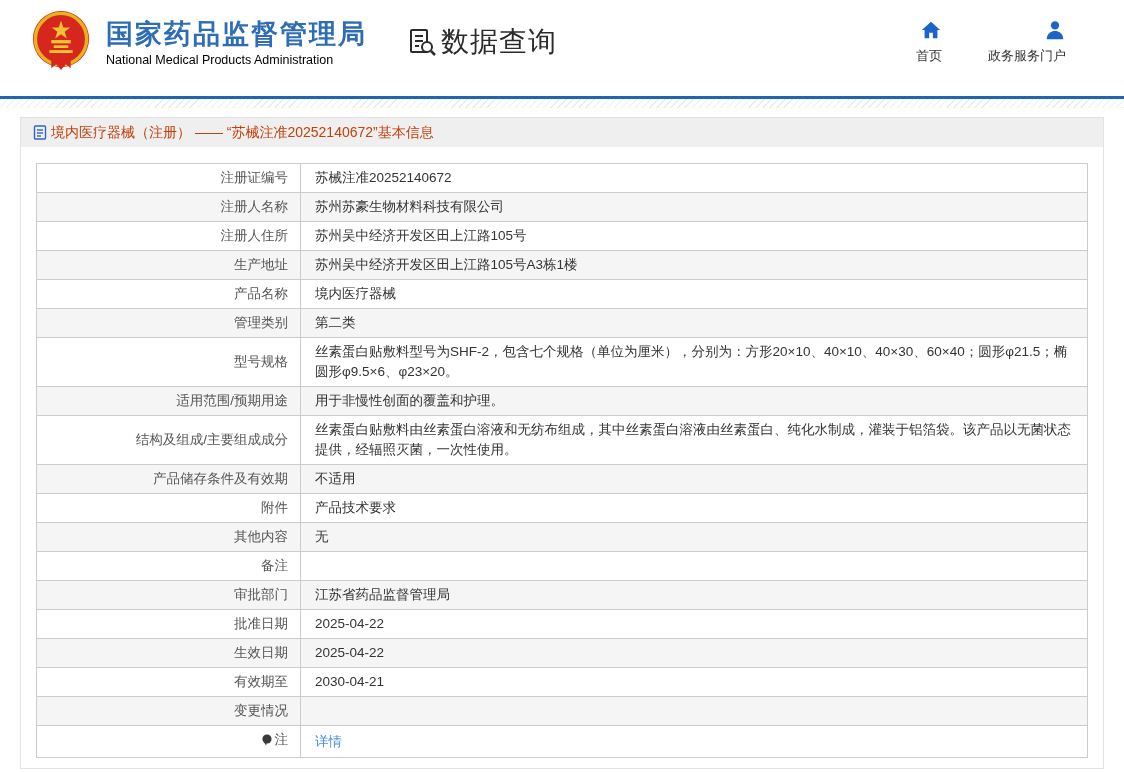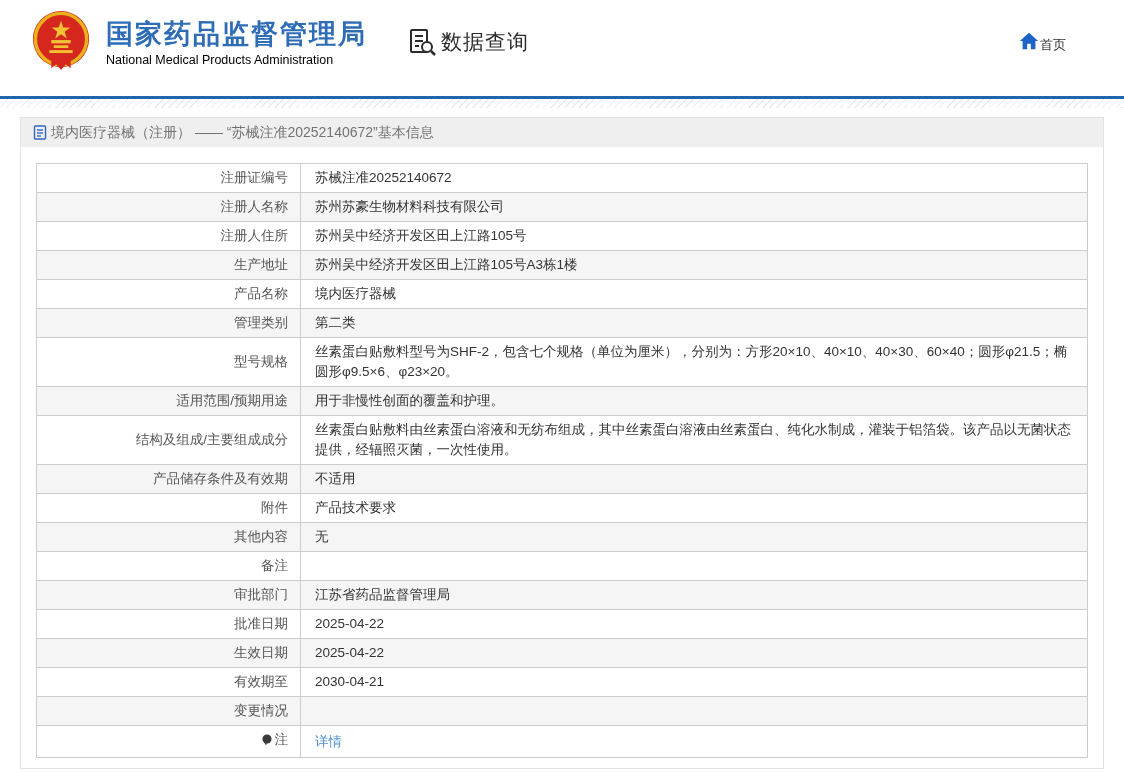--- a/index.html
+++ b/index.html
@@ -8,36 +8,36 @@
 
   
   .header { height: 96px; display: flex; align-items: center; background: #ffffff; padding: 0 0 12px 30px; }
   .logo-group { display: flex; align-items: center; cursor: pointer; }
   .emblem { width: 62px; height: 64px; flex: 0 0 auto; }
   .org-titles { margin-left: 14px; }
   .org-cn { font-size: 27px; font-weight: bold; color: #2e6db5; letter-spacing: 2px; line-height: 32px; }
   .org-en { font-size: 12.5px; color: #000000; margin-top: 3px; }
   .data-query { display: flex; align-items: center; margin-left: 40px; cursor: pointer; }
   .data-query svg { width: 30px; height: 30px; }
-  .data-query span { font-size: 21px; color: #2b2b2b; margin-left: 4px; letter-spacing: 1px; }
+  .data-query span { font-size: 28px; color: #2b2b2b; margin-left: 4px; letter-spacing: 1px; }
   .header-nav { margin-left: auto; margin-right: 58px; display: flex; gap: 46px; }
-  .nav-item { display: flex; flex-direction: row; align-items: flex-start; cursor: pointer; }
+  .nav-item { display: flex; flex-direction: column; align-items: flex-end; cursor: pointer; }
   .nav-item svg { width: 22px; height: 22px; }
   .nav-item span { font-size: 13px; color: #333; margin-top: 6px; }
 
   
   .blue-line { height: 3px; background: #2166ad; width: 100%; }
   .hatch-strip { height: 9px; width: 100%;
     background: repeating-linear-gradient(135deg, #ebebeb 0 1px, #ffffff 1px 5px); }
 
   
   .container { margin: 9px 20px 0 20px; border: 1px solid #e3e3e3; background: #fff; padding-bottom: 10px; }
   .breadcrumb-bar { background: #efefef; height: 29px; display: flex; align-items: center; padding-left: 12px; }
   .breadcrumb-bar svg { width: 14px; height: 15px; flex: 0 0 auto; }
-  .breadcrumb-text { font-size: 14px; color: #737373; margin-left: 4px; }
+  .breadcrumb-text { font-size: 14px; color: #c2410c; margin-left: 4px; }
 
   
   .info-table { width: calc(100% - 30px); margin: 16px 15px 0 15px; border-collapse: collapse; table-layout: fixed; }
   .info-table td { border: 1px solid #cccccc; font-size: 13.5px; line-height: 20px; vertical-align: middle; }
   .info-table td.cell-label { width: 264px; text-align: right; color: #555; padding: 4px 12px 4px 8px; }
   .info-table td.cell-value { color: #333; padding: 4px 12px 4px 14px; }
   .info-table tr:nth-child(even) { background: #f5f5f5; }
   .note-label { display: inline-flex; align-items: center; gap: 2px; }
   .note-label svg { width: 12px; height: 14px; }
   .detail-link { color: #4d8fd6; text-decoration: none; cursor: pointer; }
@@ -74,20 +74,27 @@
     <span>数据查询</span>
   </div>
 
   <div class="header-nav">
     <div class="nav-item">
       <svg viewBox="0 0 24 24" fill="#1d64c8">
         <path d="M12 3 L22 12 L19 12 L19 21 L14 21 L14 15 L10 15 L10 21 L5 21 L5 12 L2 12 Z"></path>
       </svg>
       <span>首页</span>
     </div>
+    <div class="nav-item">
+      <svg viewBox="0 0 24 24" fill="#1d64c8">
+        <circle cx="12" cy="7" r="4.5"></circle>
+        <path d="M3 22 C3 15.5 8 13 12 13 C16 13 21 15.5 21 22 Z"></path>
+      </svg>
+      <span>政务服务门户</span>
+    </div>
   </div>
 </div>
 
 <div class="blue-line"></div>
 <div class="hatch-strip"></div>
 
 <div class="container">
   <div class="breadcrumb-bar">
     <svg viewBox="0 0 14 15" fill="none" stroke="#3166c0" stroke-width="1.4">
       <rect x="1.5" y="1" width="11" height="13" rx="1"></rect>

